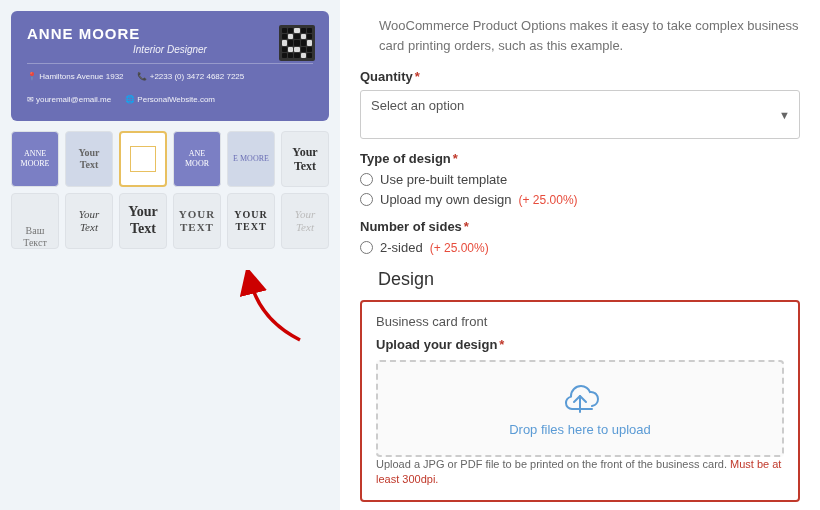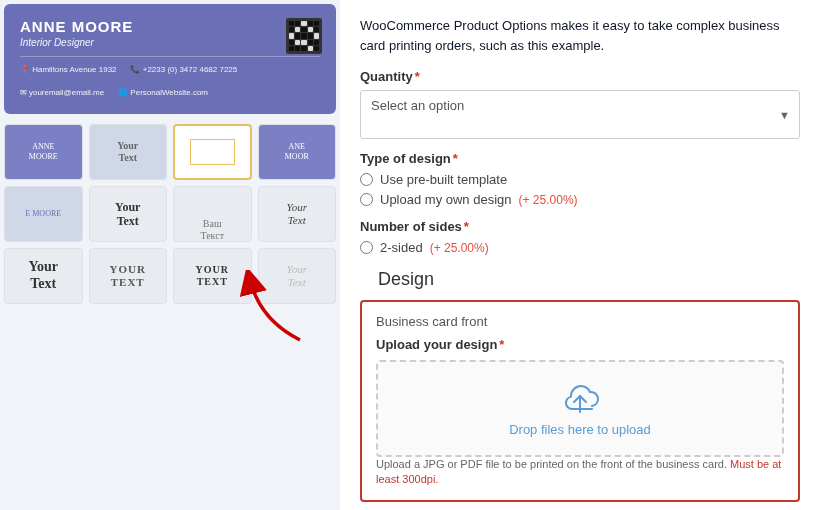--- a/index.html
+++ b/index.html
@@ -12,21 +12,21 @@
       height: 510px;
       overflow: hidden;
       display: flex;
     }
 
     
     .left-panel {
       width: 340px;
       min-width: 340px;
       background: #f0f4f8;
-      padding: 4px;
+      padding: 11px;
       display: flex;
       flex-direction: column;
       gap: 10px;
     }
 
     
     .card-preview {
       background: #6b6fb5;
       border-radius: 6px;
       padding: 14px 16px;
@@ -38,20 +38,21 @@
       font-size: 15px;
       font-weight: 700;
       letter-spacing: 1px;
       text-transform: uppercase;
     }
     .card-title {
       font-size: 10px;
       font-style: italic;
       opacity: 0.9;
       margin-top: 2px;
+      text-align: center;
     }
     .card-divider {
       height: 1px;
       background: rgba(255,255,255,0.3);
       margin: 8px 0;
     }
     .card-contact {
       font-size: 8px;
       display: flex;
       gap: 14px;
@@ -76,21 +77,21 @@
       height: 100%;
       padding: 3px;
       gap: 1px;
     }
     .qr-cell { background: #ddd; border-radius: 1px; }
     .qr-cell.dark { background: #111; }
 
     
     .template-grid {
       display: grid;
-      grid-template-columns: repeat(4, 1fr);
+      grid-template-columns: repeat(6, 1fr);
       gap: 6px;
     }
     .template-item {
       background: #e8ecf0;
       border-radius: 4px;
       height: 56px;
       display: flex;
       align-items: center;
       justify-content: center;
       cursor: pointer;
@@ -117,23 +118,24 @@
 
     
     .right-panel {
       flex: 1;
       padding: 16px 20px;
       overflow-y: auto;
     }
 
     .intro-text {
       font-size: 13px;
-      color: #0f172a;
+      color: #737373;
       line-height: 1.5;
       margin-bottom: 14px;
+      margin-left: 19px;
     }
 
     .field-section { margin-bottom: 12px; }
     .field-label {
       font-size: 13px;
       font-weight: 600;
       color: #333;
       margin-bottom: 6px;
       display: flex;
       align-items: center;

